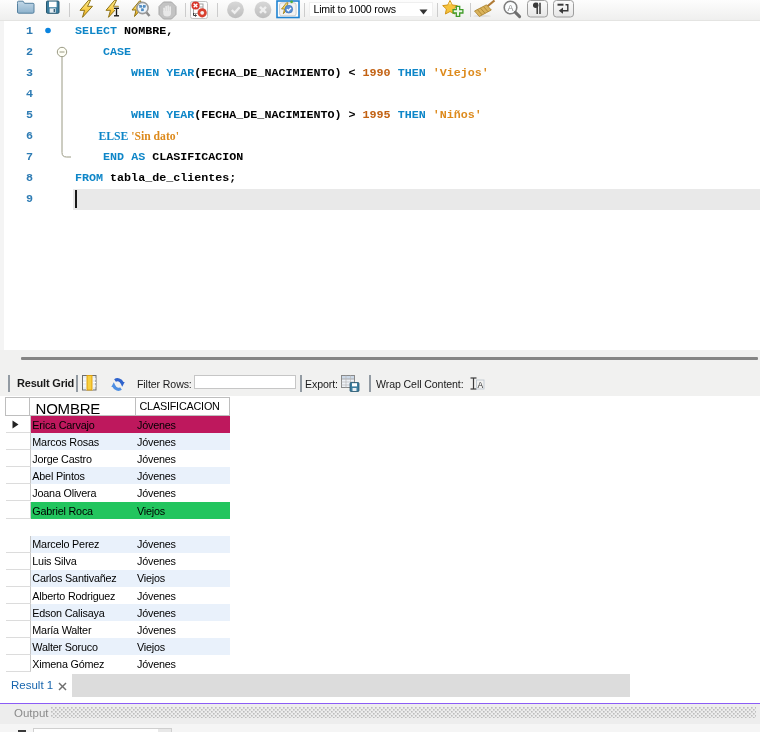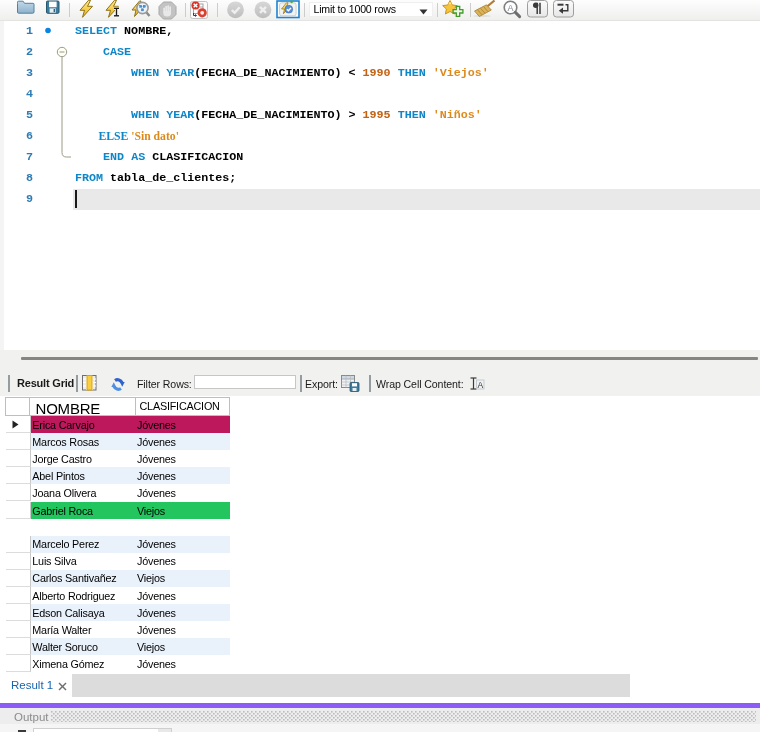--- a/index.html
+++ b/index.html
@@ -22,21 +22,21 @@
 .rsep{position:absolute;top:4px;width:1.5px;height:17px;background:#939ba3;}
 #filterbox{position:absolute;left:194px;top:4px;width:102px;height:14px;background:#fff;border:1px solid #c6c6c6;box-sizing:border-box;}
 #grid{position:absolute;left:5px;top:396px;width:226px;height:277px;}
 #ghead{position:absolute;left:0;top:1px;width:225px;height:19px;background:#fff;border:1px solid #bebebe;box-sizing:border-box;}
 .grow{position:absolute;left:1px;width:224px;height:17.1px;font-size:10.8px;letter-spacing:-0.2px;color:#000;}
 .gmark{position:absolute;left:0;top:0;width:24.5px;height:17.1px;background:#fff;border-right:1px solid #c9c9c9;border-bottom:1px solid #dcdcdc;box-sizing:border-box;}
 .gname{position:absolute;left:26.3px;top:2.5px;}
 .gclass{position:absolute;left:131px;top:2.5px;}
 #tabbar{position:absolute;left:0;top:674px;width:630px;height:23px;background:#dcdcdc;}
 #tab1{position:absolute;left:0;top:0;width:72px;height:23px;background:#fff;font-size:11.5px;color:#1765ad;line-height:23px;}
-#outputband{position:absolute;left:0;top:703px;width:760px;height:20.5px;background:#ededed;border-top:5px solid #8b5cf6;box-sizing:border-box;}
+#outputband{position:absolute;left:0;top:703px;width:760px;height:20.5px;background:#ededed;border-top:1px solid #8b5cf6;box-sizing:border-box;}
 #outdots{position:absolute;left:51px;top:3px;width:705px;height:13px;}
 #bottomrow{position:absolute;left:0;top:723.5px;width:760px;height:8.5px;background:#f5f5f5;}
 </style>
 </head>
 <body>
 <div id="toolbar">
 <svg width="760" height="21" style="position:absolute;left:0;top:0;">
 <defs>
 <linearGradient id="fold" x1="0" y1="0" x2="0" y2="1">
  <stop offset="0" stop-color="#c3d8e8"></stop>

